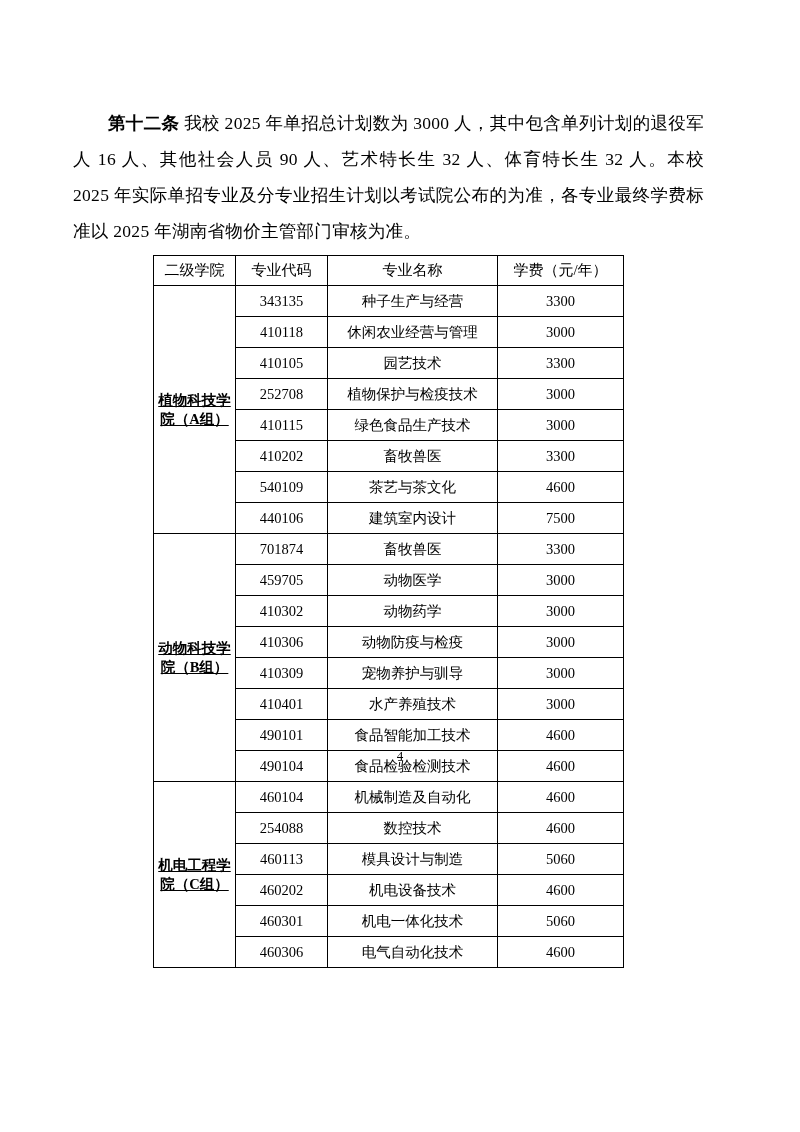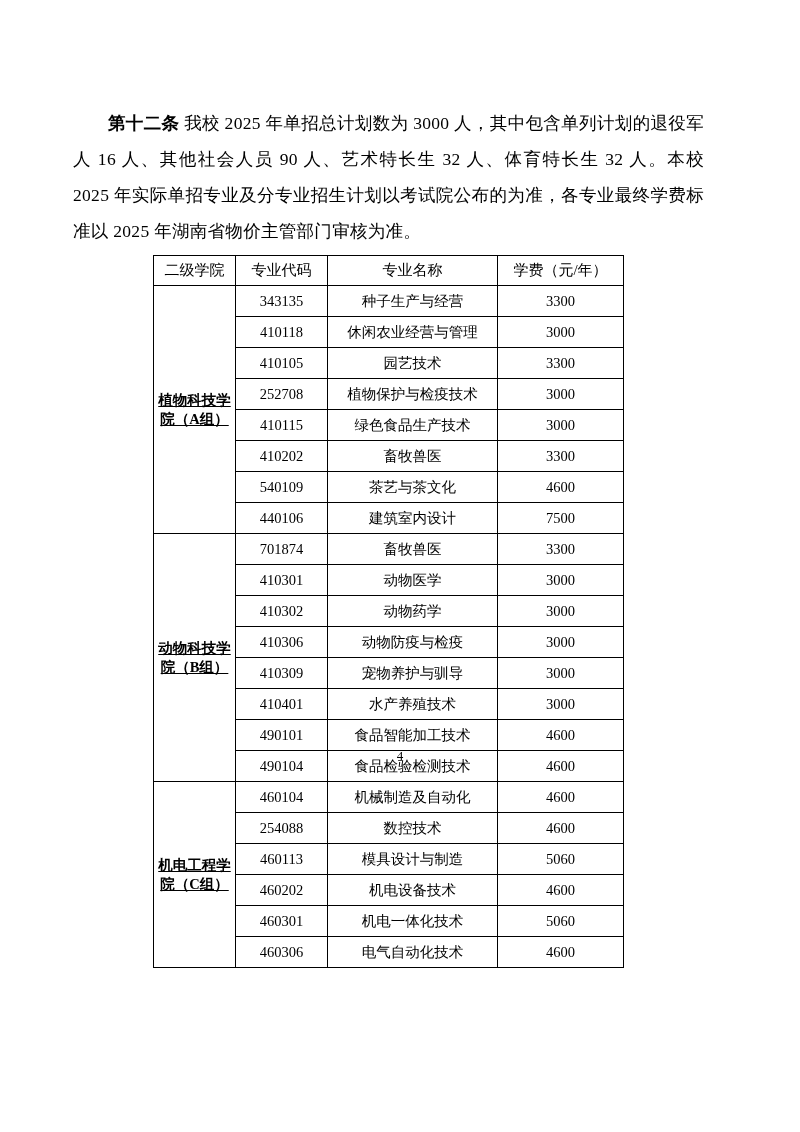--- a/index.html
+++ b/index.html
@@ -140,21 +140,21 @@
           <td>建筑室内设计</td>
           <td>7500</td>
         </tr>
         <tr>
           <td class="dept" rowspan="8">动物科技学院（B组）</td>
           <td>701874</td>
           <td>畜牧兽医</td>
           <td>3300</td>
         </tr>
         <tr>
-          <td>410301</td>
+          <td>459705</td>
           <td>动物医学</td>
           <td>3000</td>
         </tr>
         <tr>
           <td>410302</td>
           <td>动物药学</td>
           <td>3000</td>
         </tr>
         <tr>
           <td>410306</td>

